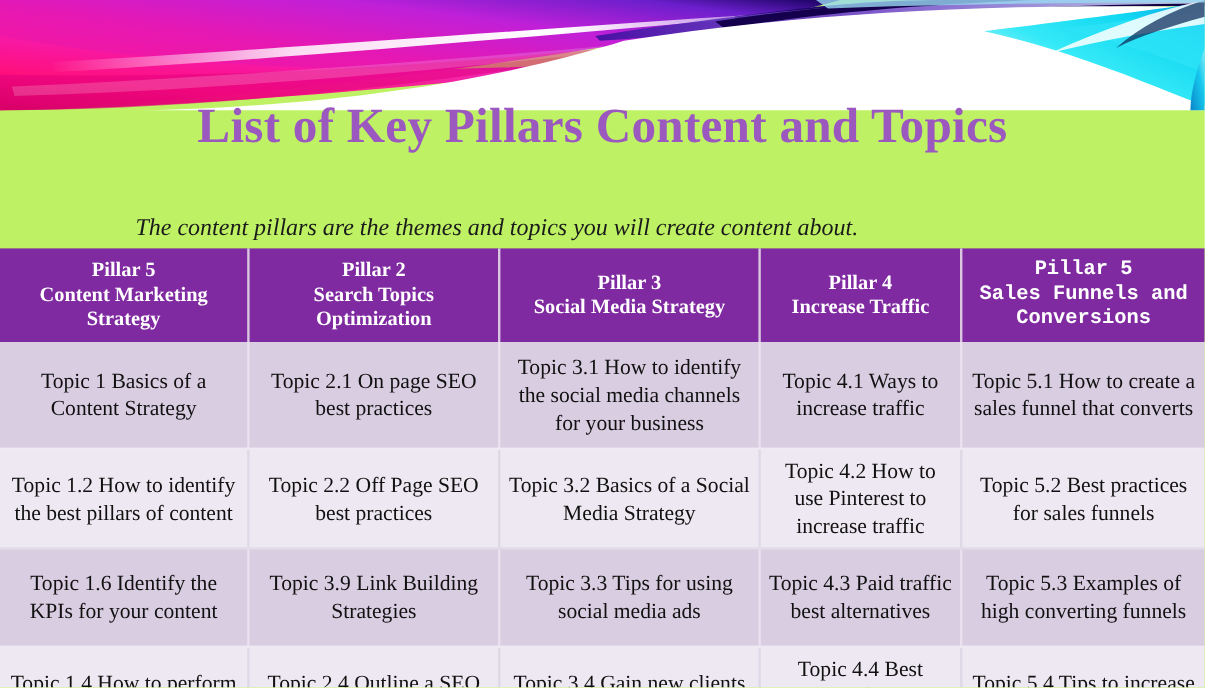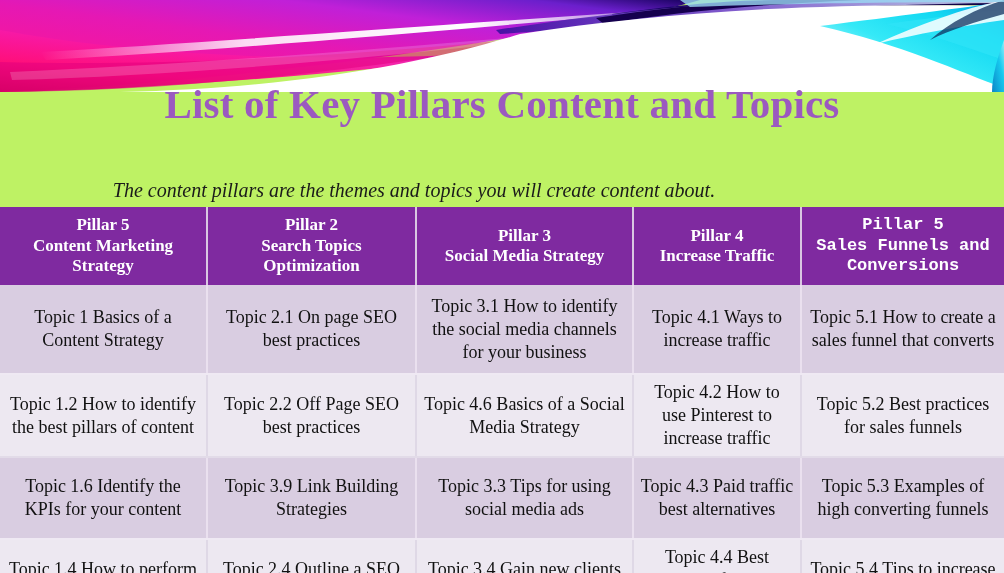--- a/index.html
+++ b/index.html
@@ -232,21 +232,21 @@
       <tr class="row-dark r1">
         <td>Topic 1 Basics of a Content Strategy</td>
         <td>Topic 2.1 On page SEO best practices</td>
         <td>Topic 3.1 How to identify the social media channels for your business</td>
         <td>Topic 4.1 Ways to increase traffic</td>
         <td>Topic 5.1 How to create a sales funnel that converts</td>
       </tr>
       <tr class="row-light r2">
         <td>Topic 1.2  How to identify the best pillars of content</td>
         <td>Topic 2.2 Off Page SEO best practices</td>
-        <td>Topic 4.6 Basics of a Social Media Strategy</td>
+        <td>Topic 3.2 Basics of a Social Media Strategy</td>
         <td>Topic 4.2 How to use Pinterest to increase traffic</td>
         <td>Topic 5.2 Best practices for sales funnels</td>
       </tr>
       <tr class="row-dark r3">
         <td>Topic 1.6  Identify the KPIs for your content</td>
         <td>Topic 3.9 Link Building Strategies</td>
         <td>Topic 3.3 Tips for using social media ads</td>
         <td>Topic 4.3 Paid traffic best alternatives</td>
         <td>Topic 5.3 Examples of high converting funnels</td>
       </tr>

